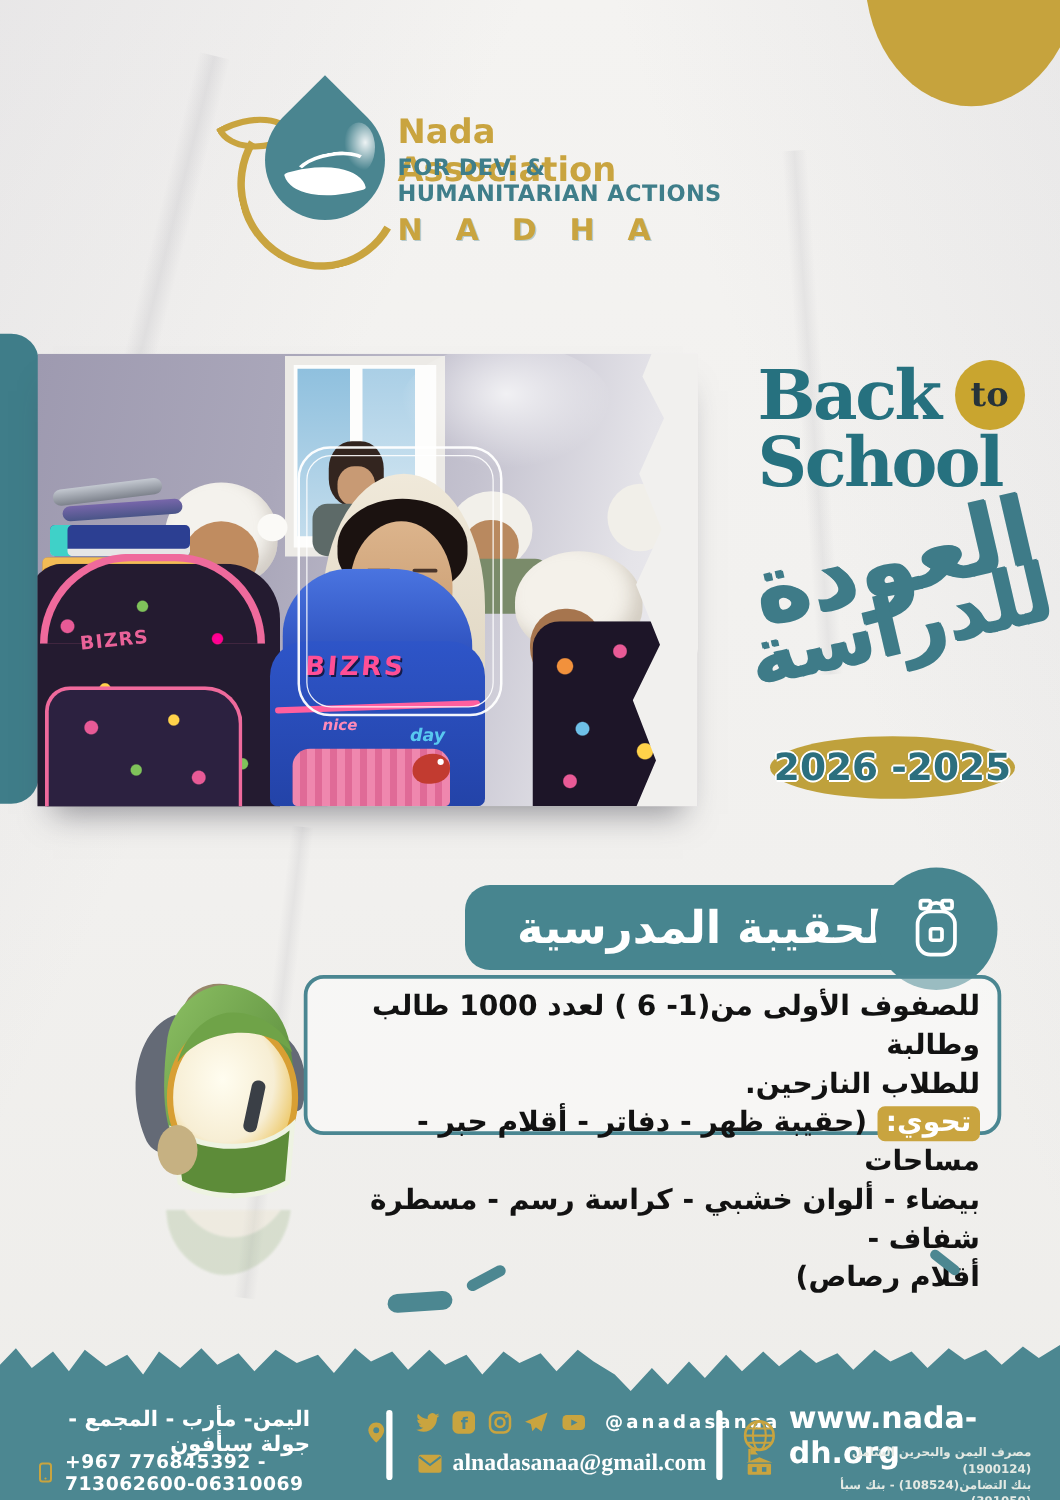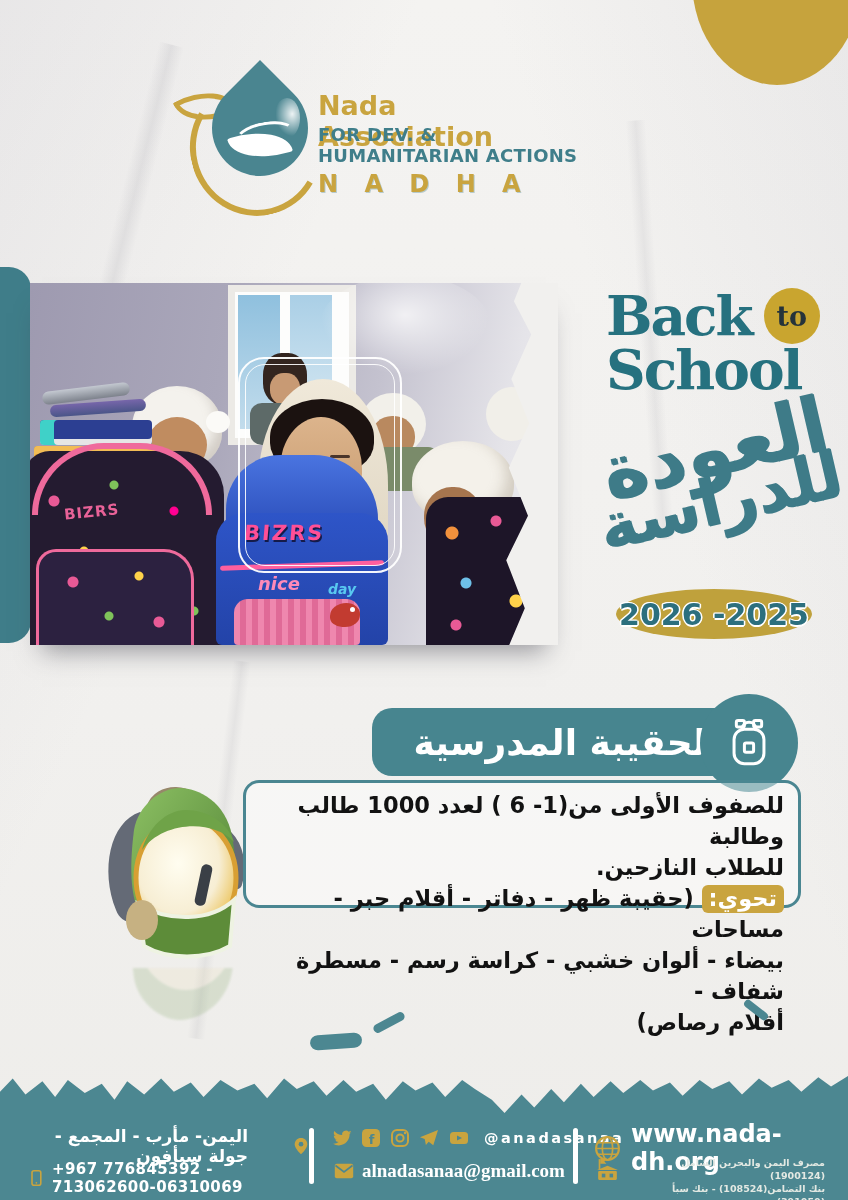--- a/index.html
+++ b/index.html
@@ -130,21 +130,21 @@
      radial-gradient(circle at 120px 70px,#e85a96 5px,transparent 6px);}
   .cb-top{left:196px;top:172px;width:152px;height:72px;border-radius:76px 90px 18px 18px;
     background:linear-gradient(180deg,#4a74e0,#2d50bd);border-bottom:5px solid #ff5f9e;}
   .cb-body{left:186px;top:230px;width:172px;height:132px;border-radius:28px 28px 6px 6px;
     background:linear-gradient(180deg,#2e55c8,#2343a8);}
   .cb-brand{left:214px;top:238px;font-size:21px;font-weight:bold;color:#ff4f96;letter-spacing:2px;
     transform:skewX(-5deg);text-shadow:1.5px 1.5px 0 #141b4a;}
   .cb-seam{left:190px;top:280px;width:164px;height:5px;background:#ff5f9e;border-radius:3px;transform:rotate(-2deg);}
   .cb-mesh{left:204px;top:316px;width:126px;height:46px;border-radius:14px 14px 4px 4px;
     background:repeating-linear-gradient(90deg,#ef87ae 0 6px,#e06a97 6px 12px);}
-  .cb-nice{left:228px;top:290px;font-size:18px;font-style:italic;font-weight:bold;color:#ff8ab8;}
+  .cb-nice{left:228px;top:290px;font-size:12px;font-style:italic;font-weight:bold;color:#ff8ab8;}
   .cb-day{left:298px;top:298px;font-size:14px;font-style:italic;font-weight:bold;color:#58c8f0;}
   .cb-bird{left:300px;top:320px;width:30px;height:24px;background:#c23b30;border-radius:60% 50% 55% 45%;}
   .cb-bird-eye{left:320px;top:324px;width:5px;height:5px;background:#fff;border-radius:50%;}
   .rb-bag{left:396px;top:214px;width:132px;height:148px;background:#1d1528;border-radius:22px 26px 0 0;
     background-image:
      radial-gradient(circle at 26px 36px,#f2913c 6px,transparent 7px),
      radial-gradient(circle at 70px 24px,#e85a96 5px,transparent 6px),
      radial-gradient(circle at 104px 50px,#7fc35a 6px,transparent 7px),
      radial-gradient(circle at 40px 86px,#6ec0e8 5px,transparent 6px),
      radial-gradient(circle at 90px 104px,#ffd24a 6px,transparent 7px),

